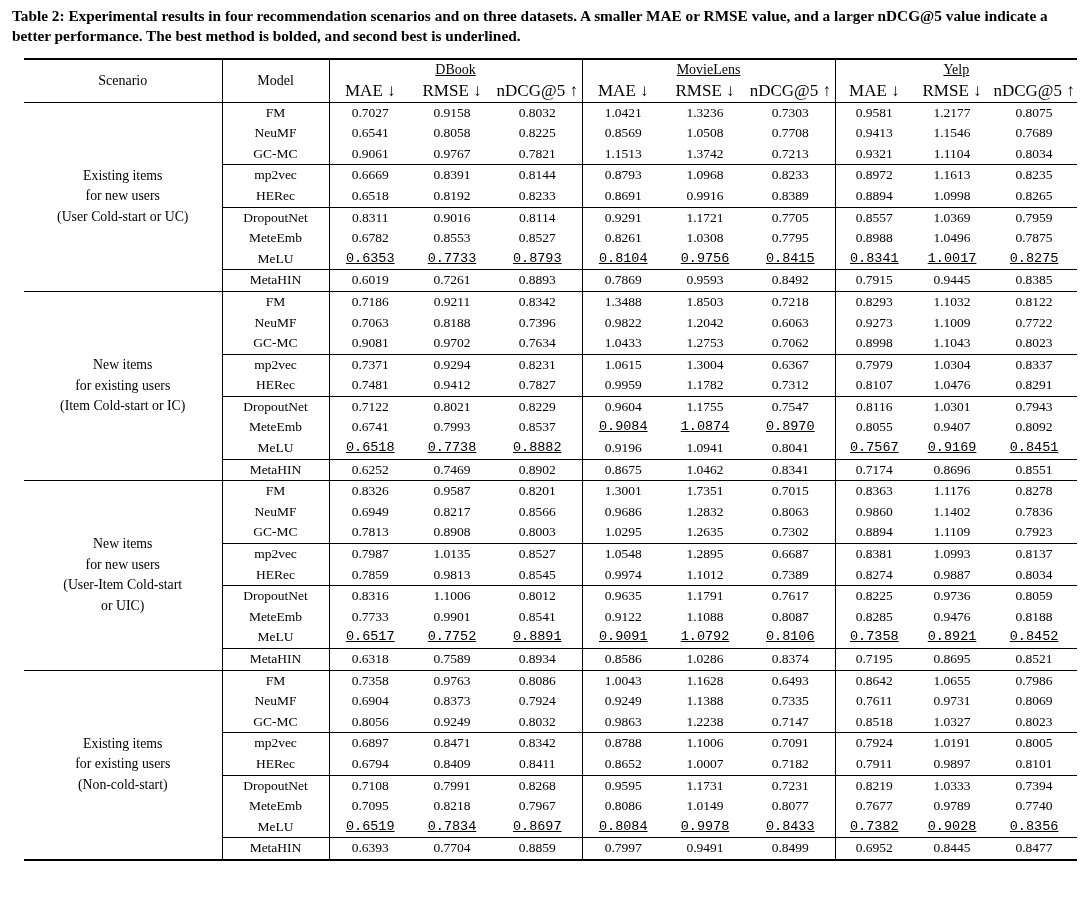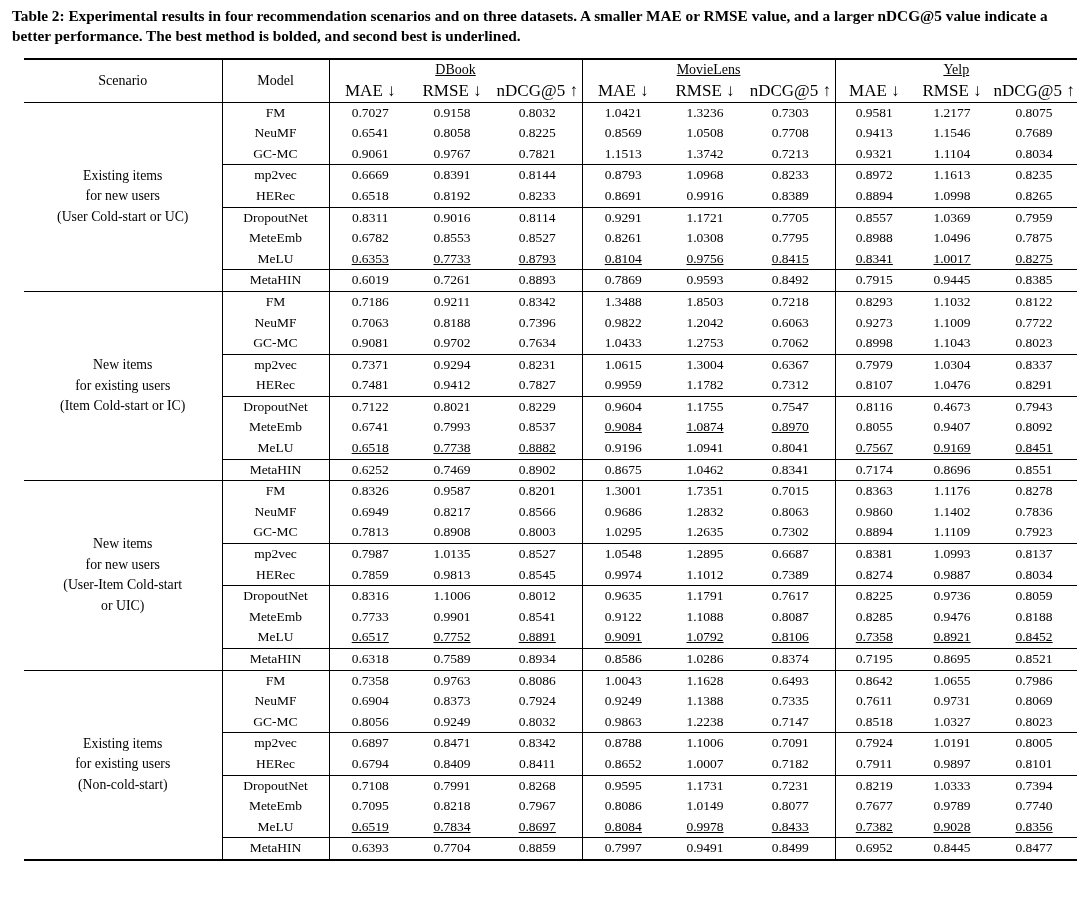--- a/index.html
+++ b/index.html
@@ -60,21 +60,21 @@
     font-size: 13.8px;
     line-height: 1.45;
   }
   .model-cell {
     border-right: 1px solid #000;
     margin-left: 20px;
   }
   .sep-row td { border-bottom: 1.3px solid #000; }
   .thin-sep td { border-bottom: 1px solid #000; }
   .best { font-weight: bold; }
-  .second { text-decoration: underline; }
+  .second { text-decoration: underline; font-family: Liberation Mono, monospace; }
   .metric-arrow { font-size: 17px; }
   .dsname { font-size: 14px; }
   .hdr-scn, .hdr-mod { font-size: 14px; }
 </style>
 </head>
 <body>
 
 <div class="page">
 
   <div class="caption">Table 2: Experimental results in four recommendation scenarios and on three datasets. A smaller MAE or RMSE value, and a larger nDCG@5 value indicate a better performance. The best method is bolded, and second best is underlined.</div>
@@ -292,21 +292,21 @@
         </tr>
         <tr>
           <td class="model-cell">DropoutNet</td>
           <td>0.7122</td>
           <td>0.8021</td>
           <td class="vl-grp">0.8229</td>
           <td>0.9604</td>
           <td>1.1755</td>
           <td class="vl-grp">0.7547</td>
           <td>0.8116</td>
-          <td>0.4673</td>
+          <td>1.0301</td>
           <td>0.7943</td>
         </tr>
         <tr>
           <td class="model-cell">MeteEmb</td>
           <td>0.6741</td>
           <td>0.7993</td>
           <td class="vl-grp">0.8537</td>
           <td class="second">0.9084</td>
           <td class="second">1.0874</td>
           <td class="second vl-grp">0.8970</td>

